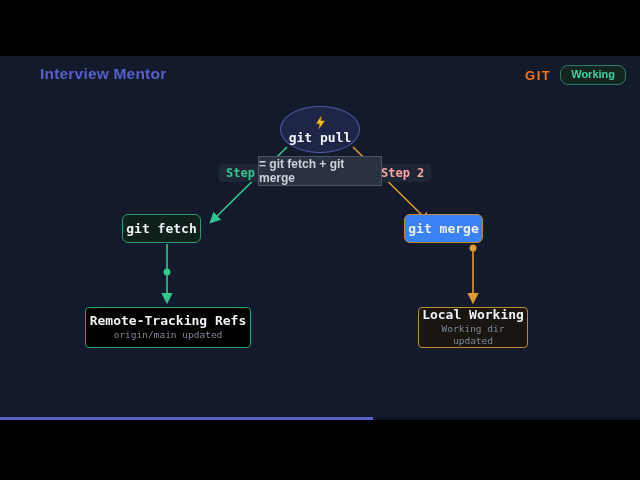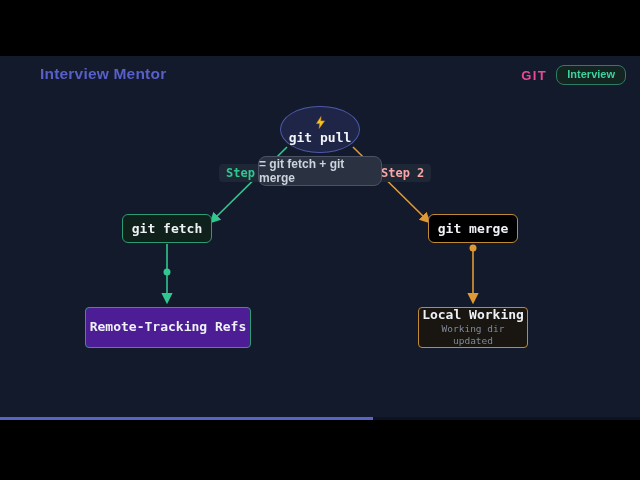--- a/index.html
+++ b/index.html
@@ -15,21 +15,21 @@
     background: #131a2c; overflow: hidden;
   }
 
   
   .hdr { position: absolute; top: 0; left: 0; right: 0; height: 34px; }
   .hdr-title {
     position: absolute; left: 17px; top: 9px;
     font-size: 15.5px; font-weight: bold; color: #575fc9; letter-spacing: .2px; margin-left: 23px;
   }
   .hdr-right { position: absolute; right: 14px; top: 9px; display: flex; align-items: center; gap: 9px; }
-  .hdr-topic { font-size: 13px; font-weight: bold; color: #ec4899; letter-spacing: 1.5px; }
+  .hdr-topic { font-size: 13px; font-weight: bold; color: #f97316; letter-spacing: 1.5px; }
   .badge {
     font-size: 11px; font-weight: bold; color: #3bd39e;
     border: 1px solid #2e7c63; border-radius: 8px; background: #142420;
     padding: 3px 10px 4px; line-height: 1;
   }
 
   
   svg.edges { position: absolute; left: 0; top: 0; width: 640px; height: 364px; }
 
   
@@ -38,70 +38,70 @@
   .root-node {
     left: 280px; top: 50px; width: 80px; height: 47px;
     background: #1e2546; border: 1.5px solid #4d59a8;
     border-radius: 40px / 24px;
     display: flex; flex-direction: column; align-items: center; justify-content: center; gap: 1px;
   }
   .root-node .bolt { width: 13px; height: 13px; margin-top: 1px; }
   .root-node .lbl { font-size: 13px; font-weight: bold; color: #f2f4f8; }
 
   .cmd-box {
-    width: 90px; height: 29px; top: 158px;
+    width: 79px; height: 29px; top: 158px;
     display: flex; align-items: center; justify-content: center;
     border-radius: 6px; font-size: 13px; font-weight: bold; color: #eef1f5;
   }
   .cmd-box.green { left: 122px; background: #10201b; border: 1.5px solid #2f9b74; }
-  .cmd-box.orange { left: 428px; background: #000000; border: 1.5px solid #c08a35; }
+  .cmd-box.orange { left: 404px; background: #3b82f6; border: 1.5px solid #c08a35; }
 
   .result-box {
     top: 251px; height: 41px;
     display: flex; flex-direction: column; align-items: center; justify-content: center;
     border-radius: 4px; text-align: center;
   }
-  .result-box.green { left: 85px; width: 166px; background: #4c1d95; border: 1.5px solid #2f9b74; }
+  .result-box.green { left: 85px; width: 166px; background: #000000; border: 1.5px solid #2f9b74; }
   .result-box.orange { left: 418px; width: 110px; background: #191510; border: 1.5px solid #c08a35; }
   .result-title { font-size: 13px; font-weight: bold; color: #eef1f5; line-height: 1.15; }
   .result-sub { font-size: 9.5px; color: #7e8a97; line-height: 1.3; }
 
   
   .pill {
     position: absolute; top: 108px; height: 18px; padding: 0 7px;
     background: #1e2736; border-radius: 4px;
     font-family: "DejaVu Sans Mono", monospace; font-size: 12px; font-weight: bold;
     display: flex; align-items: center; z-index: 1;
   }
   .pill.green { left: 219px; color: #31c78f; }
   .pill.orange { left: 374px; color: #fca5a5; }
   .formula {
     position: absolute; left: 258px; top: 100px; width: 124px; height: 30px;
-    background: #2a3140; border: 1px solid #4a5264; border-radius: 8px;
+    background: #2a3140; border: 1px solid #4a5264; border-radius: 0;
     display: flex; align-items: center; justify-content: center;
     font-size: 12px; font-weight: 600; color: #ccd3dd; z-index: 2;
   }
 
   
   .progress { position: absolute; left: 0; bottom: 0; width: 640px; height: 3px; background: #0d1322; }
   .progress .fill { position: absolute; left: 0; top: 0; height: 3px; width: 373px; background: #5a64c8; }
 </style>
 </head>
 <body>
 
 <div class="letterbox top"></div>
 <div class="letterbox bottom"></div>
 
 <div class="stage">
 
   <div class="hdr">
     <div class="hdr-title">Interview Mentor</div>
     <div class="hdr-right">
       <span class="hdr-topic">GIT</span>
-      <span class="badge">Interview</span>
+      <span class="badge">Working</span>
     </div>
   </div>
 
   <svg class="edges" viewBox="0 0 640 364">
     <defs>
       <marker id="arr-g" viewBox="0 0 10 10" refX="8" refY="5" markerWidth="7" markerHeight="7" orient="auto-start-reverse">
         <path d="M0,0 L10,5 L0,10 z" fill="#31c78f"></path>
       </marker>
       <marker id="arr-o" viewBox="0 0 10 10" refX="8" refY="5" markerWidth="7" markerHeight="7" orient="auto-start-reverse">
         <path d="M0,0 L10,5 L0,10 z" fill="#e09a35"></path>
@@ -126,20 +126,21 @@
 
   <div class="pill green">Step 1</div>
   <div class="pill orange">Step 2</div>
   <div class="formula">= git fetch + git merge</div>
 
   <div class="node cmd-box green">git fetch</div>
   <div class="node cmd-box orange">git merge</div>
 
   <div class="node result-box green">
     <div class="result-title">Remote-Tracking Refs</div>
+    <div class="result-sub">origin/main updated</div>
   </div>
   <div class="node result-box orange">
     <div class="result-title">Local Working</div>
     <div class="result-sub">Working dir updated</div>
   </div>
 
   <div class="progress">
     <div class="fill"></div>
   </div>
 

